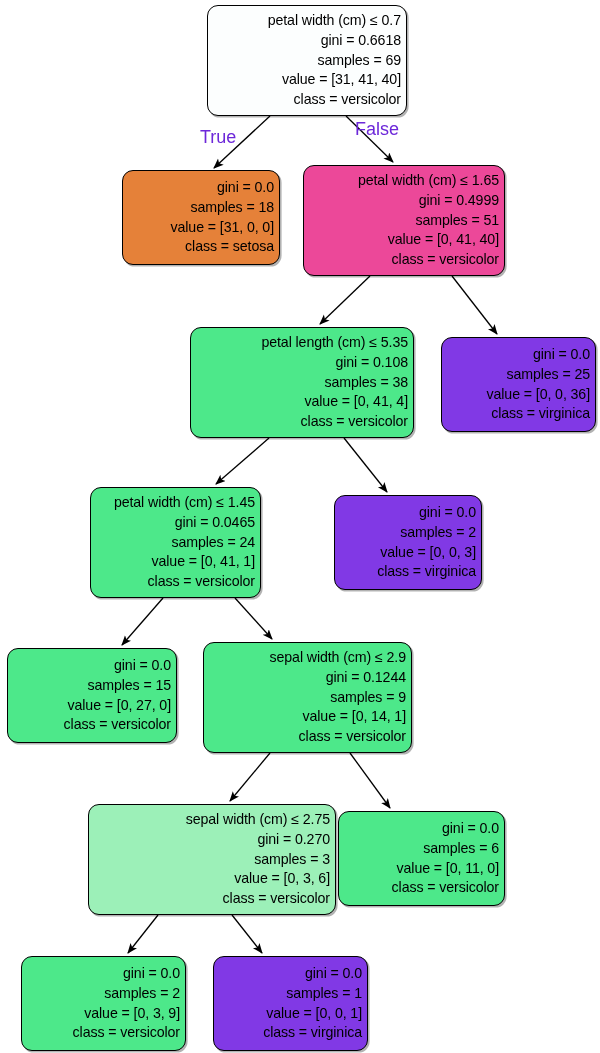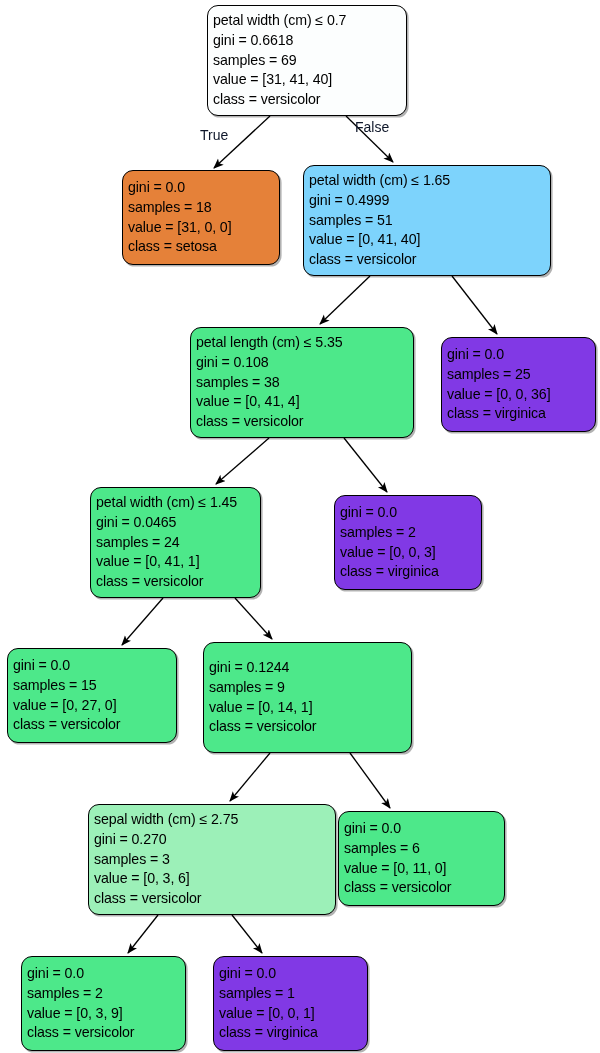--- a/index.html
+++ b/index.html
@@ -25,38 +25,38 @@
     pointer-events: none;
   }
   .node {
     position: absolute;
     box-sizing: border-box;
     border: 1.1px solid #000000;
     border-radius: 11px;
     background: #ffffff;
     display: flex;
     flex-direction: column;
-    align-items: flex-start;
+    align-items: flex-end;
     justify-content: center;
     text-align: center;
     color: #000000;
     font-size: 14.2px;
     line-height: 19.8px;
     letter-spacing: -0.1px;
     box-shadow: 1.6px 1.6px 0 rgba(0,0,0,0.30);
     padding: 0 5px;
   }
   .node .ln {
     white-space: nowrap;
     display: block;
   }
   .edge-label {
     position: absolute;
-    font-size: 14px;
-    color: #0f172a;
+    font-size: 18px;
+    color: #6d28d9;
     white-space: nowrap;
   }
 </style>
 </head>
 <body>
 
 <div id="canvas">
   <svg id="edges" viewBox="0 0 600 1053">
     <defs>
       <marker id="arrow" markerWidth="9" markerHeight="9" refX="7.2" refY="3.2" orient="auto" markerUnits="strokeWidth">
@@ -85,21 +85,21 @@
         <span class="ln">samples = 69</span>
         <span class="ln">value = [31, 41, 40]</span>
         <span class="ln">class = versicolor</span>
       </div>
       <div class="node" style="left: 122px; top: 170px; width: 158px; height: 95px; background: rgb(229, 129, 57);">
         <span class="ln">gini = 0.0</span>
         <span class="ln">samples = 18</span>
         <span class="ln">value = [31, 0, 0]</span>
         <span class="ln">class = setosa</span>
       </div>
-      <div class="node" style="left: 303px; top: 165px; width: 248px; height: 111px; background: #7dd3fc;">
+      <div class="node" style="left: 303px; top: 165px; width: 202px; height: 111px; background: #ec4899;">
         <span class="ln">petal width (cm) ≤ 1.65</span>
         <span class="ln">gini = 0.4999</span>
         <span class="ln">samples = 51</span>
         <span class="ln">value = [0, 41, 40]</span>
         <span class="ln">class = versicolor</span>
       </div>
       <div class="node" style="left: 190px; top: 327px; width: 224px; height: 111px; background: rgb(77, 232, 138);">
         <span class="ln">petal length (cm) ≤ 5.35</span>
         <span class="ln">gini = 0.108</span>
         <span class="ln">samples = 38</span>
@@ -125,20 +125,21 @@
         <span class="ln">value = [0, 0, 3]</span>
         <span class="ln">class = virginica</span>
       </div>
       <div class="node" style="left: 7px; top: 648px; width: 170px; height: 95px; background: rgb(77, 232, 138);">
         <span class="ln">gini = 0.0</span>
         <span class="ln">samples = 15</span>
         <span class="ln">value = [0, 27, 0]</span>
         <span class="ln">class = versicolor</span>
       </div>
       <div class="node" style="left: 203px; top: 642px; width: 209px; height: 111px; background: rgb(77, 232, 138);">
+        <span class="ln">sepal width (cm) ≤ 2.9</span>
         <span class="ln">gini = 0.1244</span>
         <span class="ln">samples = 9</span>
         <span class="ln">value = [0, 14, 1]</span>
         <span class="ln">class = versicolor</span>
       </div>
       <div class="node" style="left: 88px; top: 804px; width: 248px; height: 111px; background: rgb(156, 240, 184);">
         <span class="ln">sepal width (cm) ≤ 2.75</span>
         <span class="ln">gini = 0.270</span>
         <span class="ln">samples = 3</span>
         <span class="ln">value = [0, 3, 6]</span>

